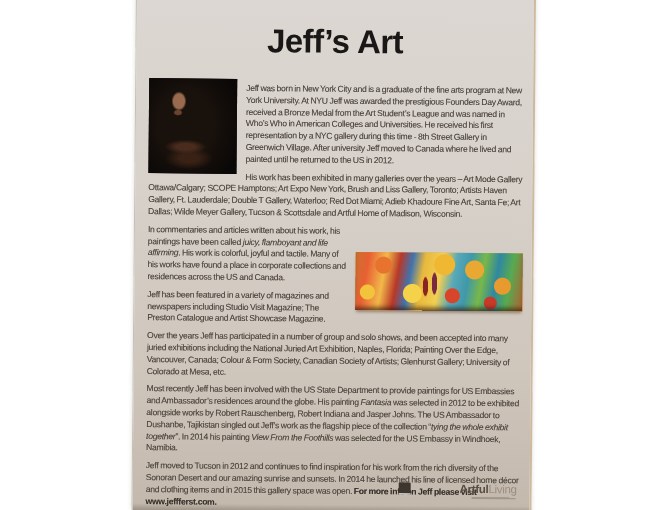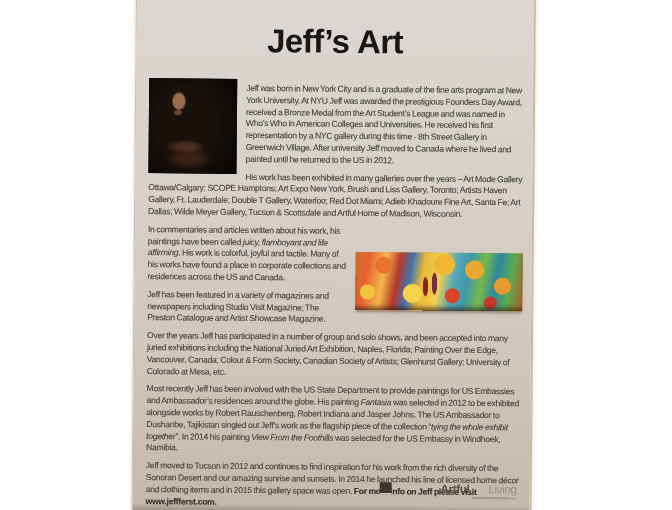--- a/index.html
+++ b/index.html
@@ -71,21 +71,21 @@
     position:absolute;right:13px;bottom:18px;
     display:flex;align-items:center;gap:3px;
     letter-spacing:0;word-spacing:0;text-shadow:none;
   }
   .logo-mark{
     width:12px;height:12px;border-radius:1px;background:#3d362e;
     box-shadow:inset 0 -4px 0 -3px rgba(255,255,255,0.75), inset 0 -8px 0 -7px rgba(255,255,255,0.55);
   }
   .logo-text{font-size:11.5px;line-height:12px;letter-spacing:-0.3px;position:relative;}
   .logo-text .artful{font-weight:700;color:#574d42;margin-left:46px;}
-  .logo-text .living{font-weight:400;color:#9a8d80;padding-left:19px;}
+  .logo-text .living{font-weight:400;color:#9a8d80;}
   .logo-tagline{
     position:absolute;right:1px;bottom:-4px;width:44px;height:2px;background:#94887b;opacity:0.7;
   }
 </style>
 </head>
 <body>
 
 <div class="paper">
   <h1 class="page-title">Jeff’s Art</h1>
 

